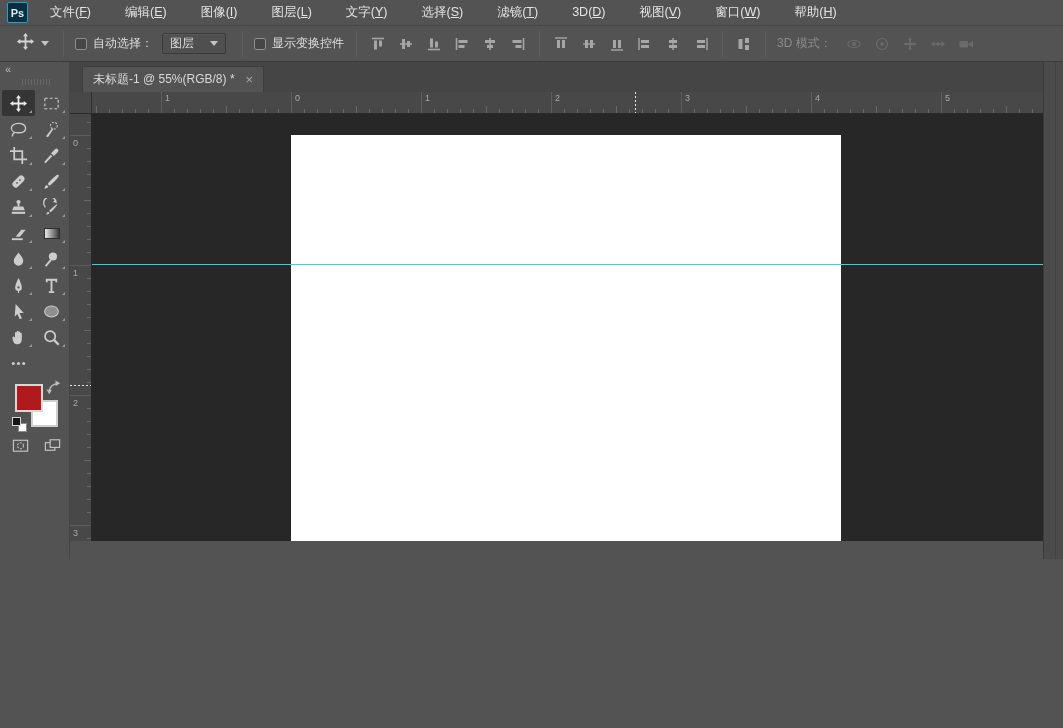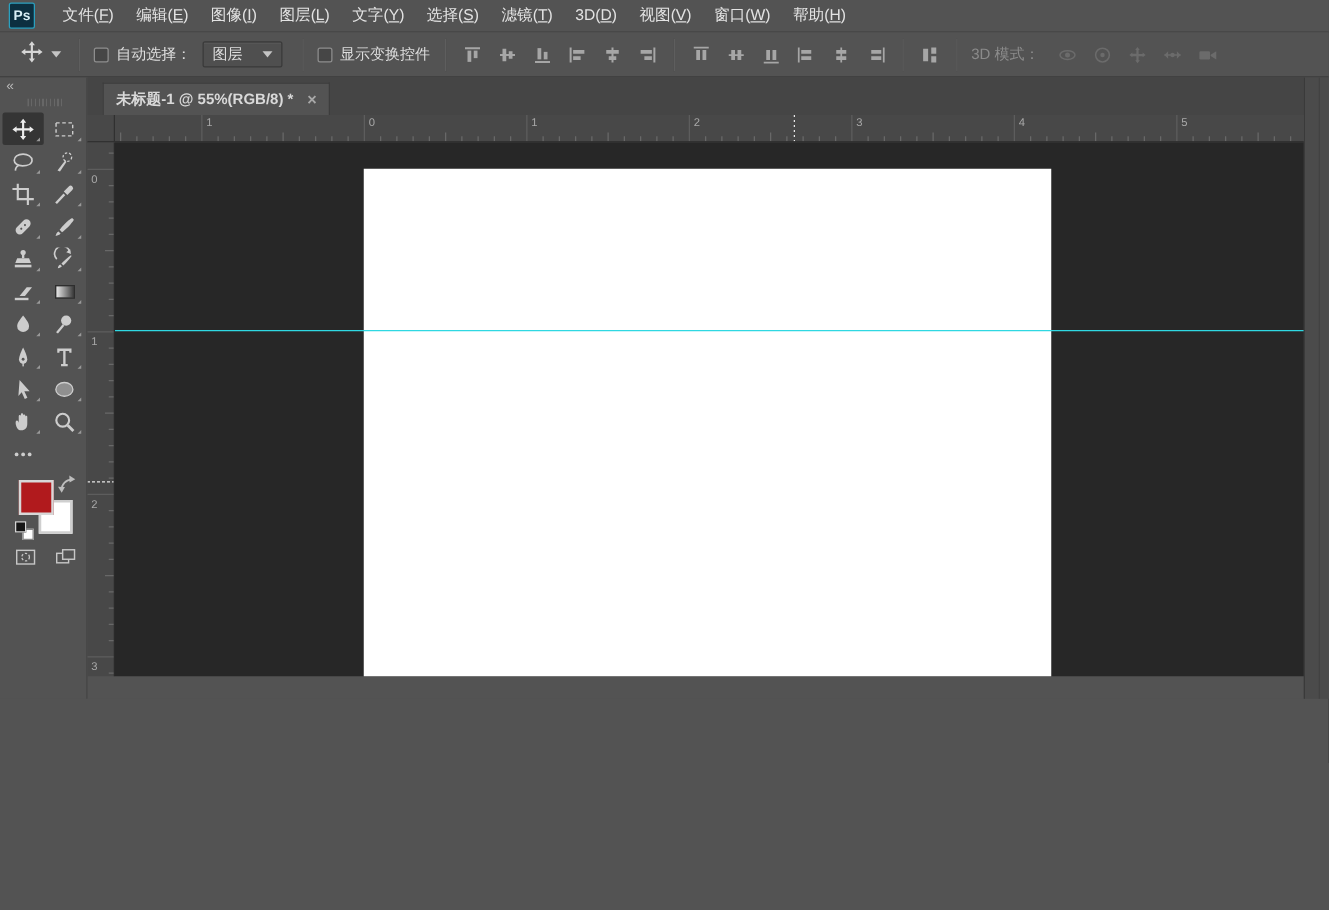--- a/index.html
+++ b/index.html
@@ -60,21 +60,21 @@
   .mini-fg { position:absolute; left:0; top:0; width:9px; height:9px; background:#161616; border:1px solid #d5d5d5; z-index:2;}
   .mini-bg { position:absolute; left:6px; top:6px; width:9px; height:9px; background:#fdfdfd; border:1px solid #8a8a8a; }
   .panel-btn { position:absolute; width:26px; height:22px; color:#c6c6c6; display:flex;
                align-items:center; justify-content:center; }
   .qm-btn { left:7px; top:372px; }
   .sm-btn { left:39px; top:372px; }
 
   
   .tab-bar { position:absolute; left:70px; top:62px; right:20px; height:30px; background:#454545; }
   .doc-tab { position:absolute; left:12px; top:4px; height:26px; background:#535353; display:flex;
-             align-items:center; padding:0 10px; gap:11px; border:1px solid #3d3d3d; border-bottom:none;font-weight:bold; }
+             align-items:center; padding:0 10px; gap:11px; border:1px solid #3d3d3d; border-bottom:none; }
   .tab-title { color:#d9d9d9; font-size:12px; white-space:nowrap; }
   .tab-close { color:#a8a8a8; font-size:13px; line-height:1; }
 
   .right-dock { position:absolute; top:62px; right:0; width:20px; bottom:0; background:#4b4b4b;
                 border-left:1px solid #3a3a3a; }
   .dock-seam { position:absolute; left:11px; top:0; bottom:0; width:1px; background:#424242; }
 
   .ruler-corner { position:absolute; left:70px; top:92px; width:22px; height:22px; background:#484848;
                   border-right:1px solid #303030; border-bottom:1px solid #2a2a2a; }
   .h-ruler { position:absolute; left:92px; top:92px; right:20px; height:22px; background:#484848;
@@ -104,21 +104,21 @@
   .sb-chevron { margin-left:38px; color:#b2b2b2; font-size:12px; }
   .sb-gap2 { margin-left:14px; }
 </style>
 </head>
 <body>
 
 <div class="app">
 
   <header class="menu-bar">
     <div class="ps-logo">Ps</div>
-    <nav id="menu-items" style="display:flex;">
+    <nav id="menu-items" style="display:flex;gap:16px;">
         <div class="menu-item"><span>文件(</span><u>F</u><span>)</span></div>
         <div class="menu-item"><span>编辑(</span><u>E</u><span>)</span></div>
         <div class="menu-item"><span>图像(</span><u>I</u><span>)</span></div>
         <div class="menu-item"><span>图层(</span><u>L</u><span>)</span></div>
         <div class="menu-item"><span>文字(</span><u>Y</u><span>)</span></div>
         <div class="menu-item"><span>选择(</span><u>S</u><span>)</span></div>
         <div class="menu-item"><span>滤镜(</span><u>T</u><span>)</span></div>
         <div class="menu-item"><span>3D(</span><u>D</u><span>)</span></div>
         <div class="menu-item"><span>视图(</span><u>V</u><span>)</span></div>
         <div class="menu-item"><span>窗口(</span><u>W</u><span>)</span></div>

